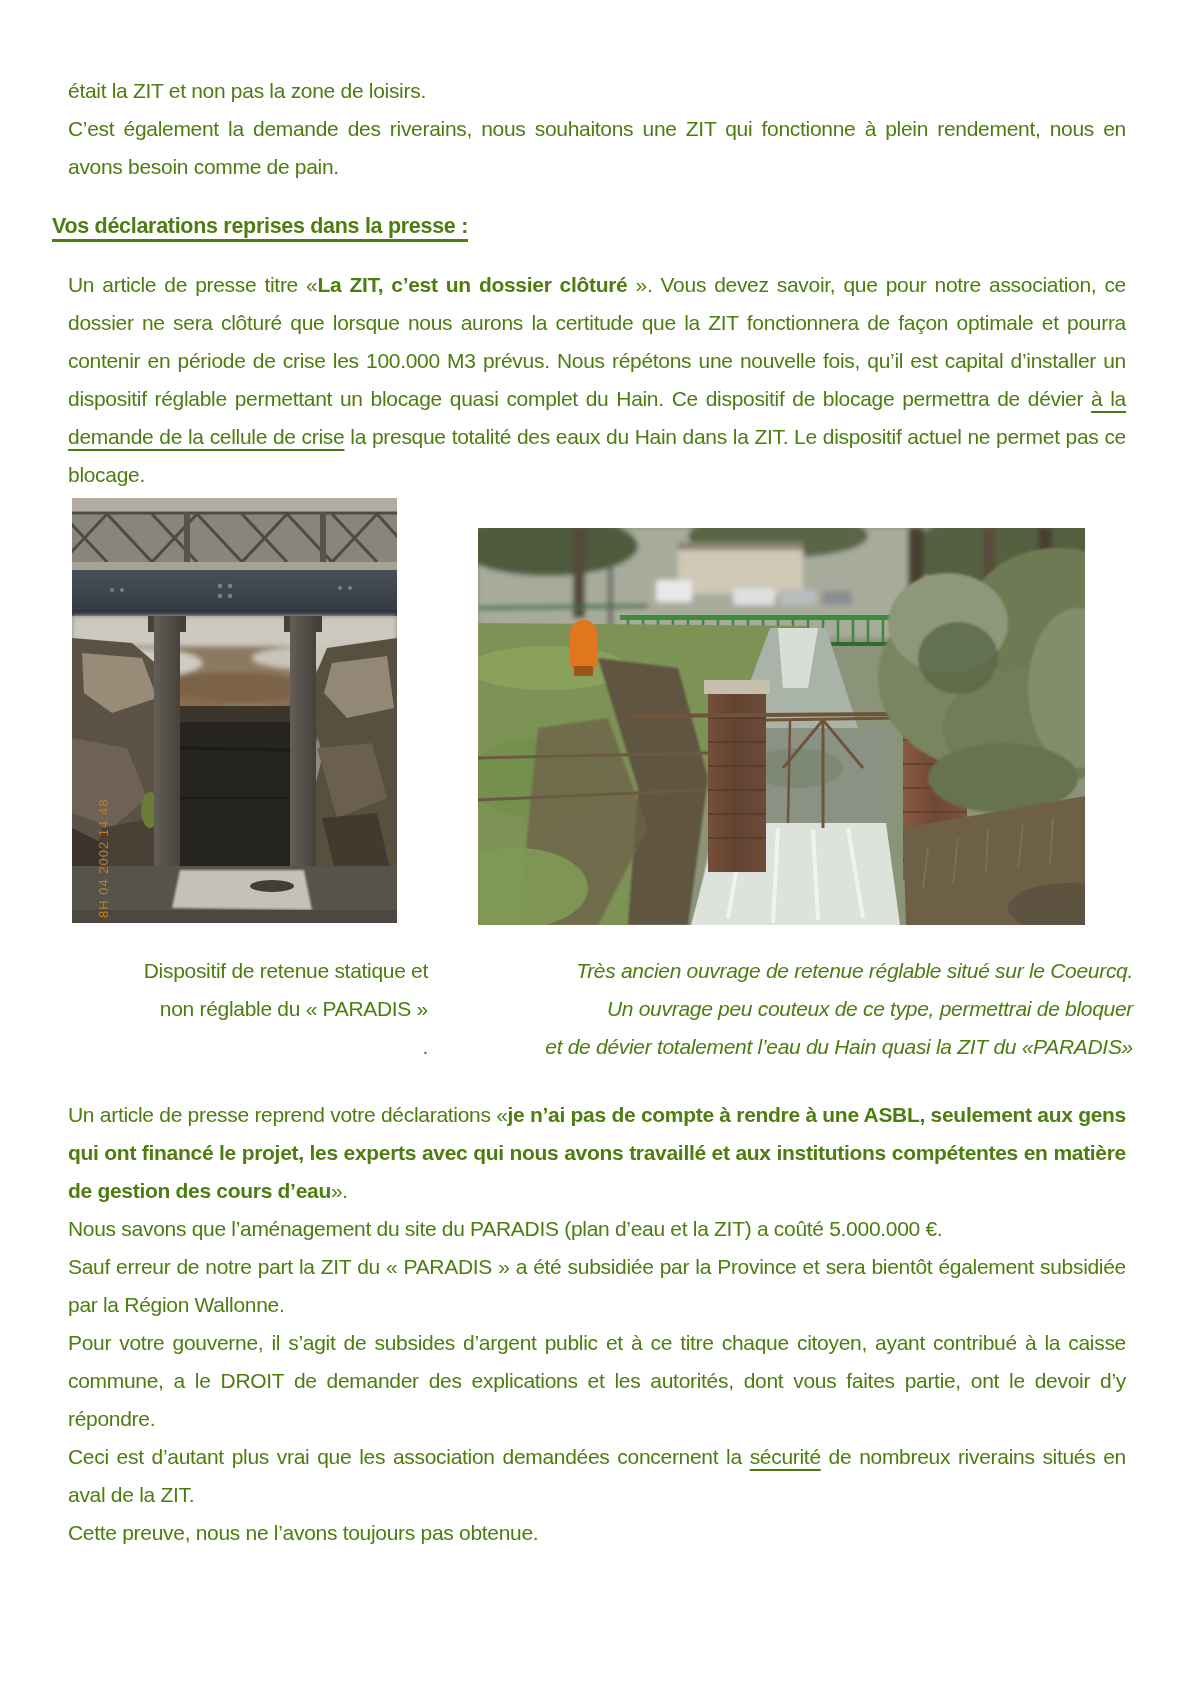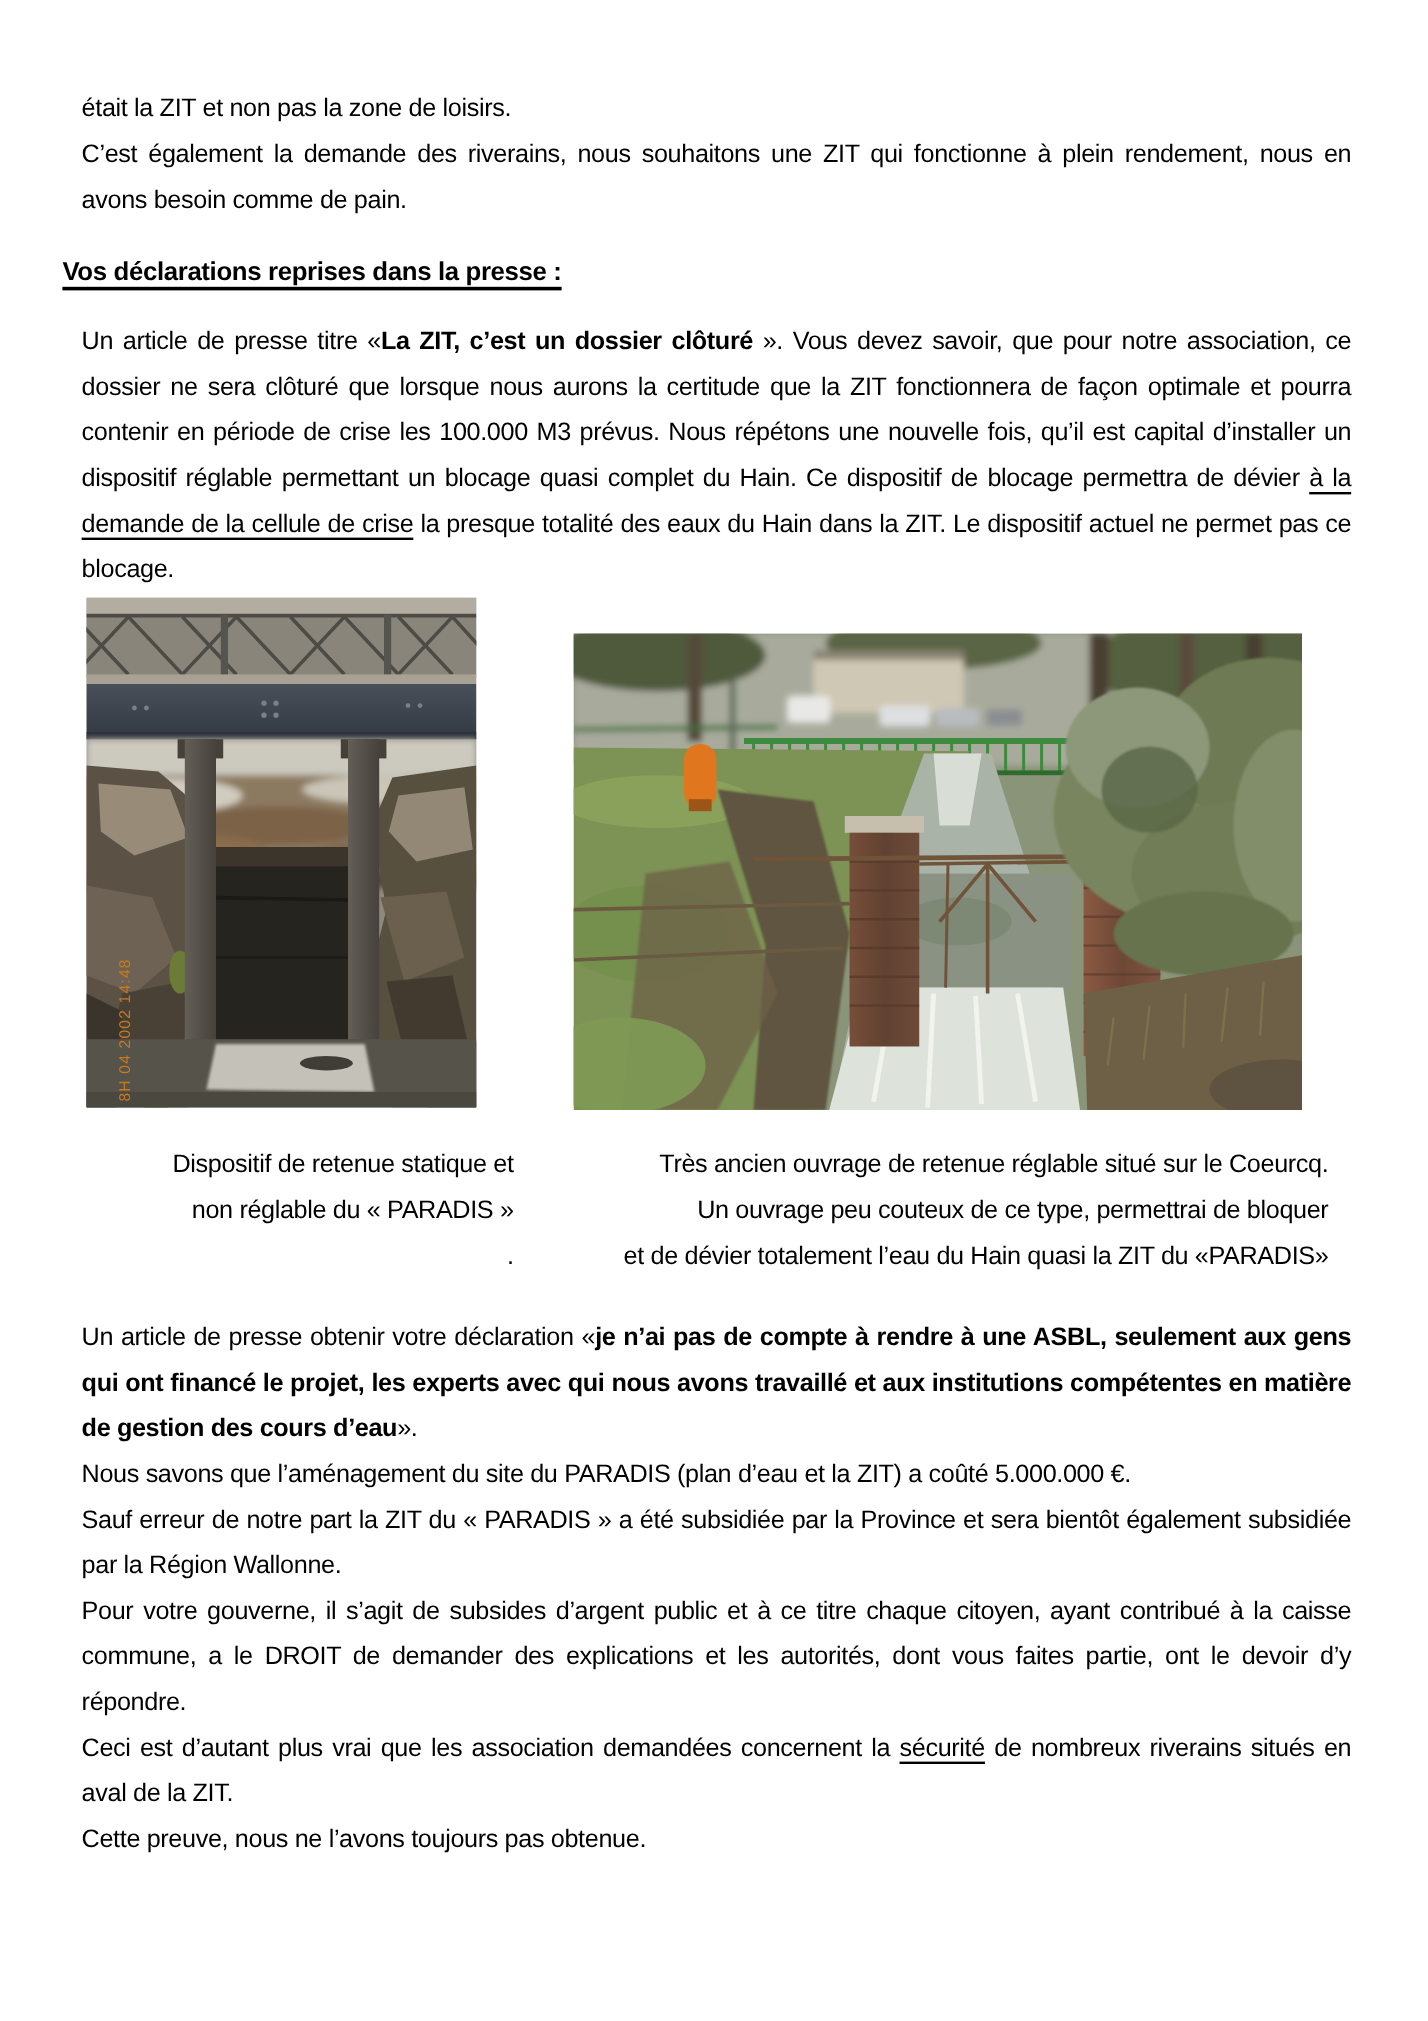--- a/index.html
+++ b/index.html
@@ -1,21 +1,21 @@
 <!DOCTYPE html>
 <html><head>
 <meta charset="utf-8">
 <style>
   html,body{margin:0;padding:0;background:#ffffff;}
   #page{
     position:relative;
     width:1190px;height:1684px;
     background:#ffffff;
     font-family:"Liberation Sans",sans-serif;
-    color:#000000;
+    color:#4d7c0f;
     overflow:hidden;
   }
   .txt{
     position:absolute;
     left:68px;width:1058px;
     font-size:21px;line-height:38px;letter-spacing:-0.3px;
     text-align:justify;
   }
   .txt p{margin:0;}
   .seg-n{font-weight:normal;font-style:normal;}
@@ -28,21 +28,21 @@
   }
   .photo{position:absolute;display:block;}
   #photo-left{left:72px;top:498px;}
   #photo-right{left:478px;top:528px;}
   .caption{
     position:absolute;top:952px;
     font-size:21px;line-height:38px;letter-spacing:-0.3px;
     text-align:right;
   }
   #caption-left{left:68px;width:360px;}
-  #caption-right{left:417px;width:690px;}
+  #caption-right{left:443px;width:690px;font-style:italic;}
   #caption-right .cap-line:first-child{padding-left:6px;}
   #body-lower{top:1096px;}
   #intro{top:72px;}
   #para-press{top:266px;}
 </style>
 </head>
 <body>
 
 <div id="page">
 
@@ -297,21 +297,21 @@
       <div class="cap-line">.</div>
     </div>
 
   <div id="caption-right" class="caption">
       <div class="cap-line">Très ancien ouvrage de retenue réglable situé sur le Coeurcq.</div>
       <div class="cap-line">Un ouvrage peu couteux de ce type, permettrai de bloquer</div>
       <div class="cap-line">et de dévier totalement l’eau du Hain quasi la ZIT du «PARADIS»</div>
     </div>
 
   <div id="body-lower" class="txt">
-    <p><span class="seg-n">Un article de presse obtenir votre déclaration «</span><span class="seg-bi">je n’ai pas de compte à rendre à une ASBL, seulement aux gens qui ont financé le projet, les experts avec qui nous avons travaillé et aux institutions compétentes en matière de gestion des cours d’eau</span><span class="seg-n">».</span></p>
+    <p><span class="seg-n">Un article de presse reprend votre déclarations «</span><span class="seg-bi">je n’ai pas de compte à rendre à une ASBL, seulement aux gens qui ont financé le projet, les experts avec qui nous avons travaillé et aux institutions compétentes en matière de gestion des cours d’eau</span><span class="seg-n">».</span></p>
     <p>Nous savons que l’aménagement du site du PARADIS (plan d’eau et la ZIT) a coûté 5.000.000 €.</p>
     <p>Sauf erreur de notre part la ZIT du « PARADIS » a été subsidiée par la Province et sera bientôt également subsidiée par la Région Wallonne.</p>
     <p>Pour votre gouverne, il s’agit de subsides d’argent public et à ce titre chaque citoyen, ayant contribué à la caisse commune, a le DROIT de demander des explications et les autorités, dont vous faites partie, ont le devoir d’y répondre.</p>
     <p><span class="seg-n">Ceci est d’autant plus vrai  que les association demandées concernent la </span><span class="seg-u">sécurité</span><span class="seg-n"> de nombreux riverains situés en aval de la ZIT.</span></p>
     <p>Cette preuve, nous ne l’avons toujours pas obtenue.</p>
   </div>
 
 </div>
 
 </body></html>

